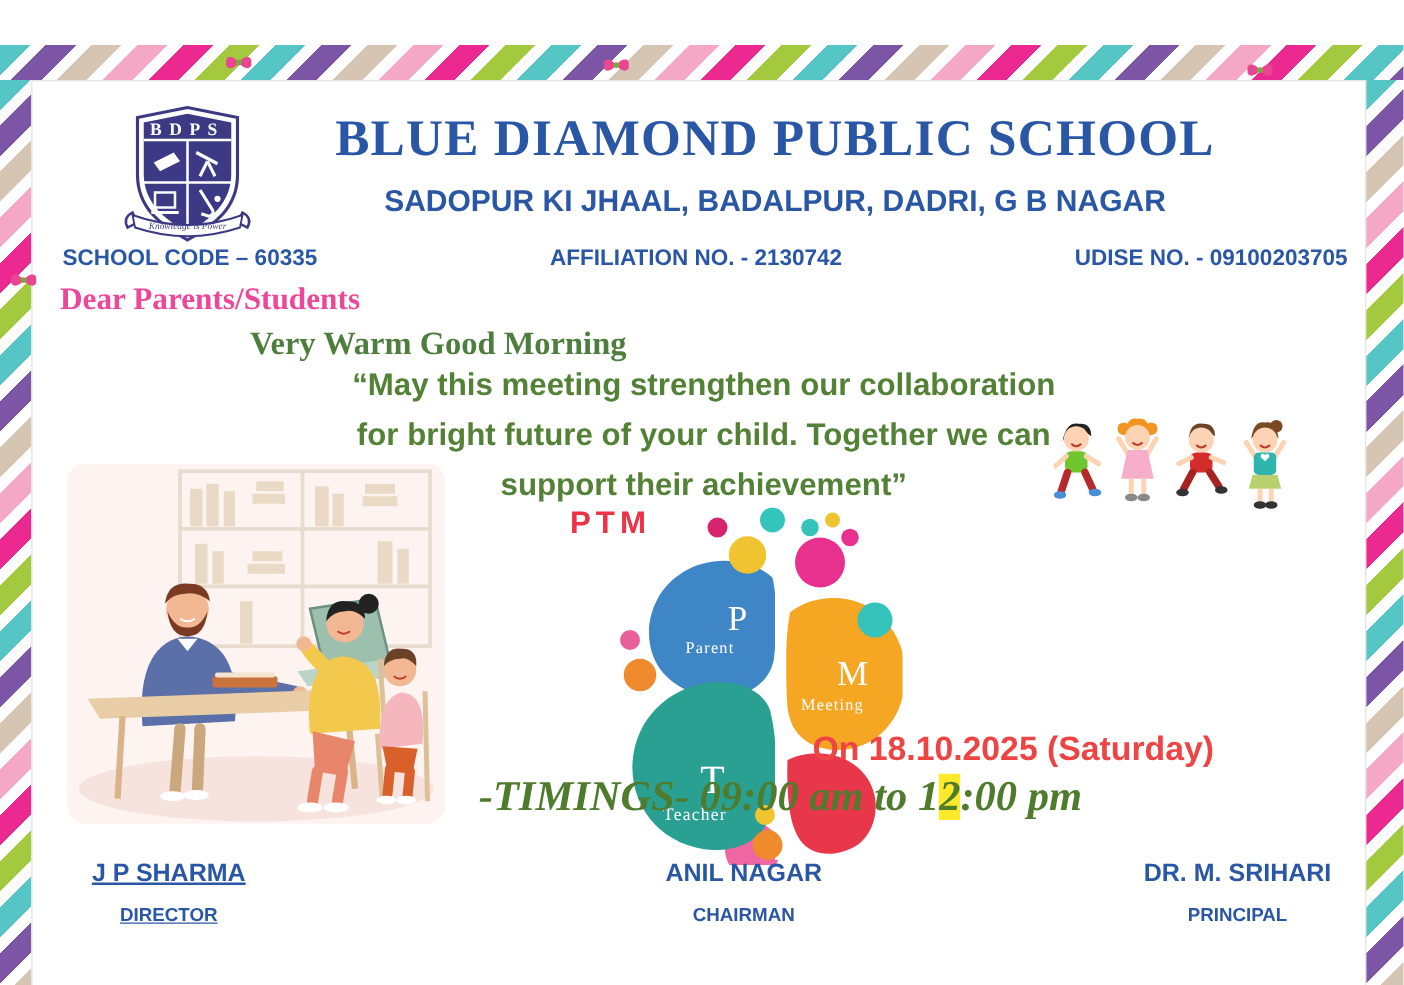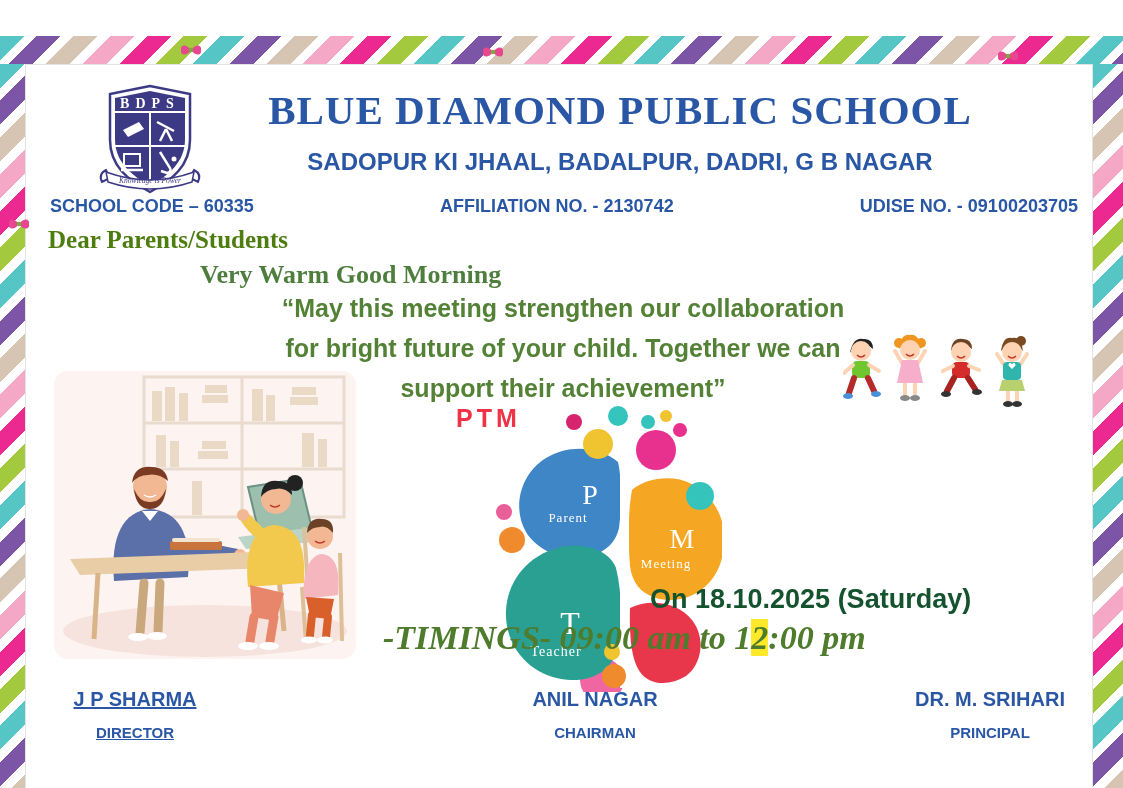--- a/index.html
+++ b/index.html
@@ -41,21 +41,21 @@
     font-weight:bold; font-size:24px; color:#2a57a5;
   }
   .info-row {
     left:50px; top:160px; width:1028px; display:flex;
     justify-content:space-between; font-weight:bold; font-size:18px; color:#2a57a5;
   }
 
   
   .salutation {
     left:48px; top:190px; font-family:"Liberation Serif", serif;
-    font-weight:bold; font-size:25px; color:#4d7c0f;text-align:center;
+    font-weight:bold; font-size:25px; color:#ec4899;text-align:center;
   }
   .headline {
     left:200px; top:224px; width:700px; 
     font-family:"Liberation Serif", serif; font-weight:bold;
     font-size:26px; color:#4e7e3e;
   }
   .quote {
     left:213px; top:252px; width:700px; text-align:center;
     font-weight:bold; font-size:25px; line-height:40px; color:#538135;
   }
@@ -64,21 +64,21 @@
   .illustration { left:52px; top:333px; width:306px; height:296px; }
   .kids { left:843px; top:295px; width:200px; height:100px; }
   .ptm-wrap { left:450px; top:364px; width:272px; height:292px; }
   .ptm-acronym {
     position:absolute; left:6px; top:4px; font-weight:bold; font-size:25px;
     letter-spacing:4px; color:#ee3247;
   }
 
   
   .date-line {
-    left:650px; top:548px; font-weight:bold; font-size:27px; color:#14532d;
+    left:650px; top:548px; font-weight:bold; font-size:27px; color:#ef4444;
   }
   .timings {
     left:383px; top:583px; font-family:"Liberation Serif", serif;
     font-weight:bold; font-style:italic; font-size:34px; color:#4f7b2d;
   }
   .timings .hl { background:#ffe92b; }
 
   
   .sig { position:absolute; top:652px; text-align:center; color:#2a57a5; }
   .sig .nm { font-weight:bold; font-size:20px; }

